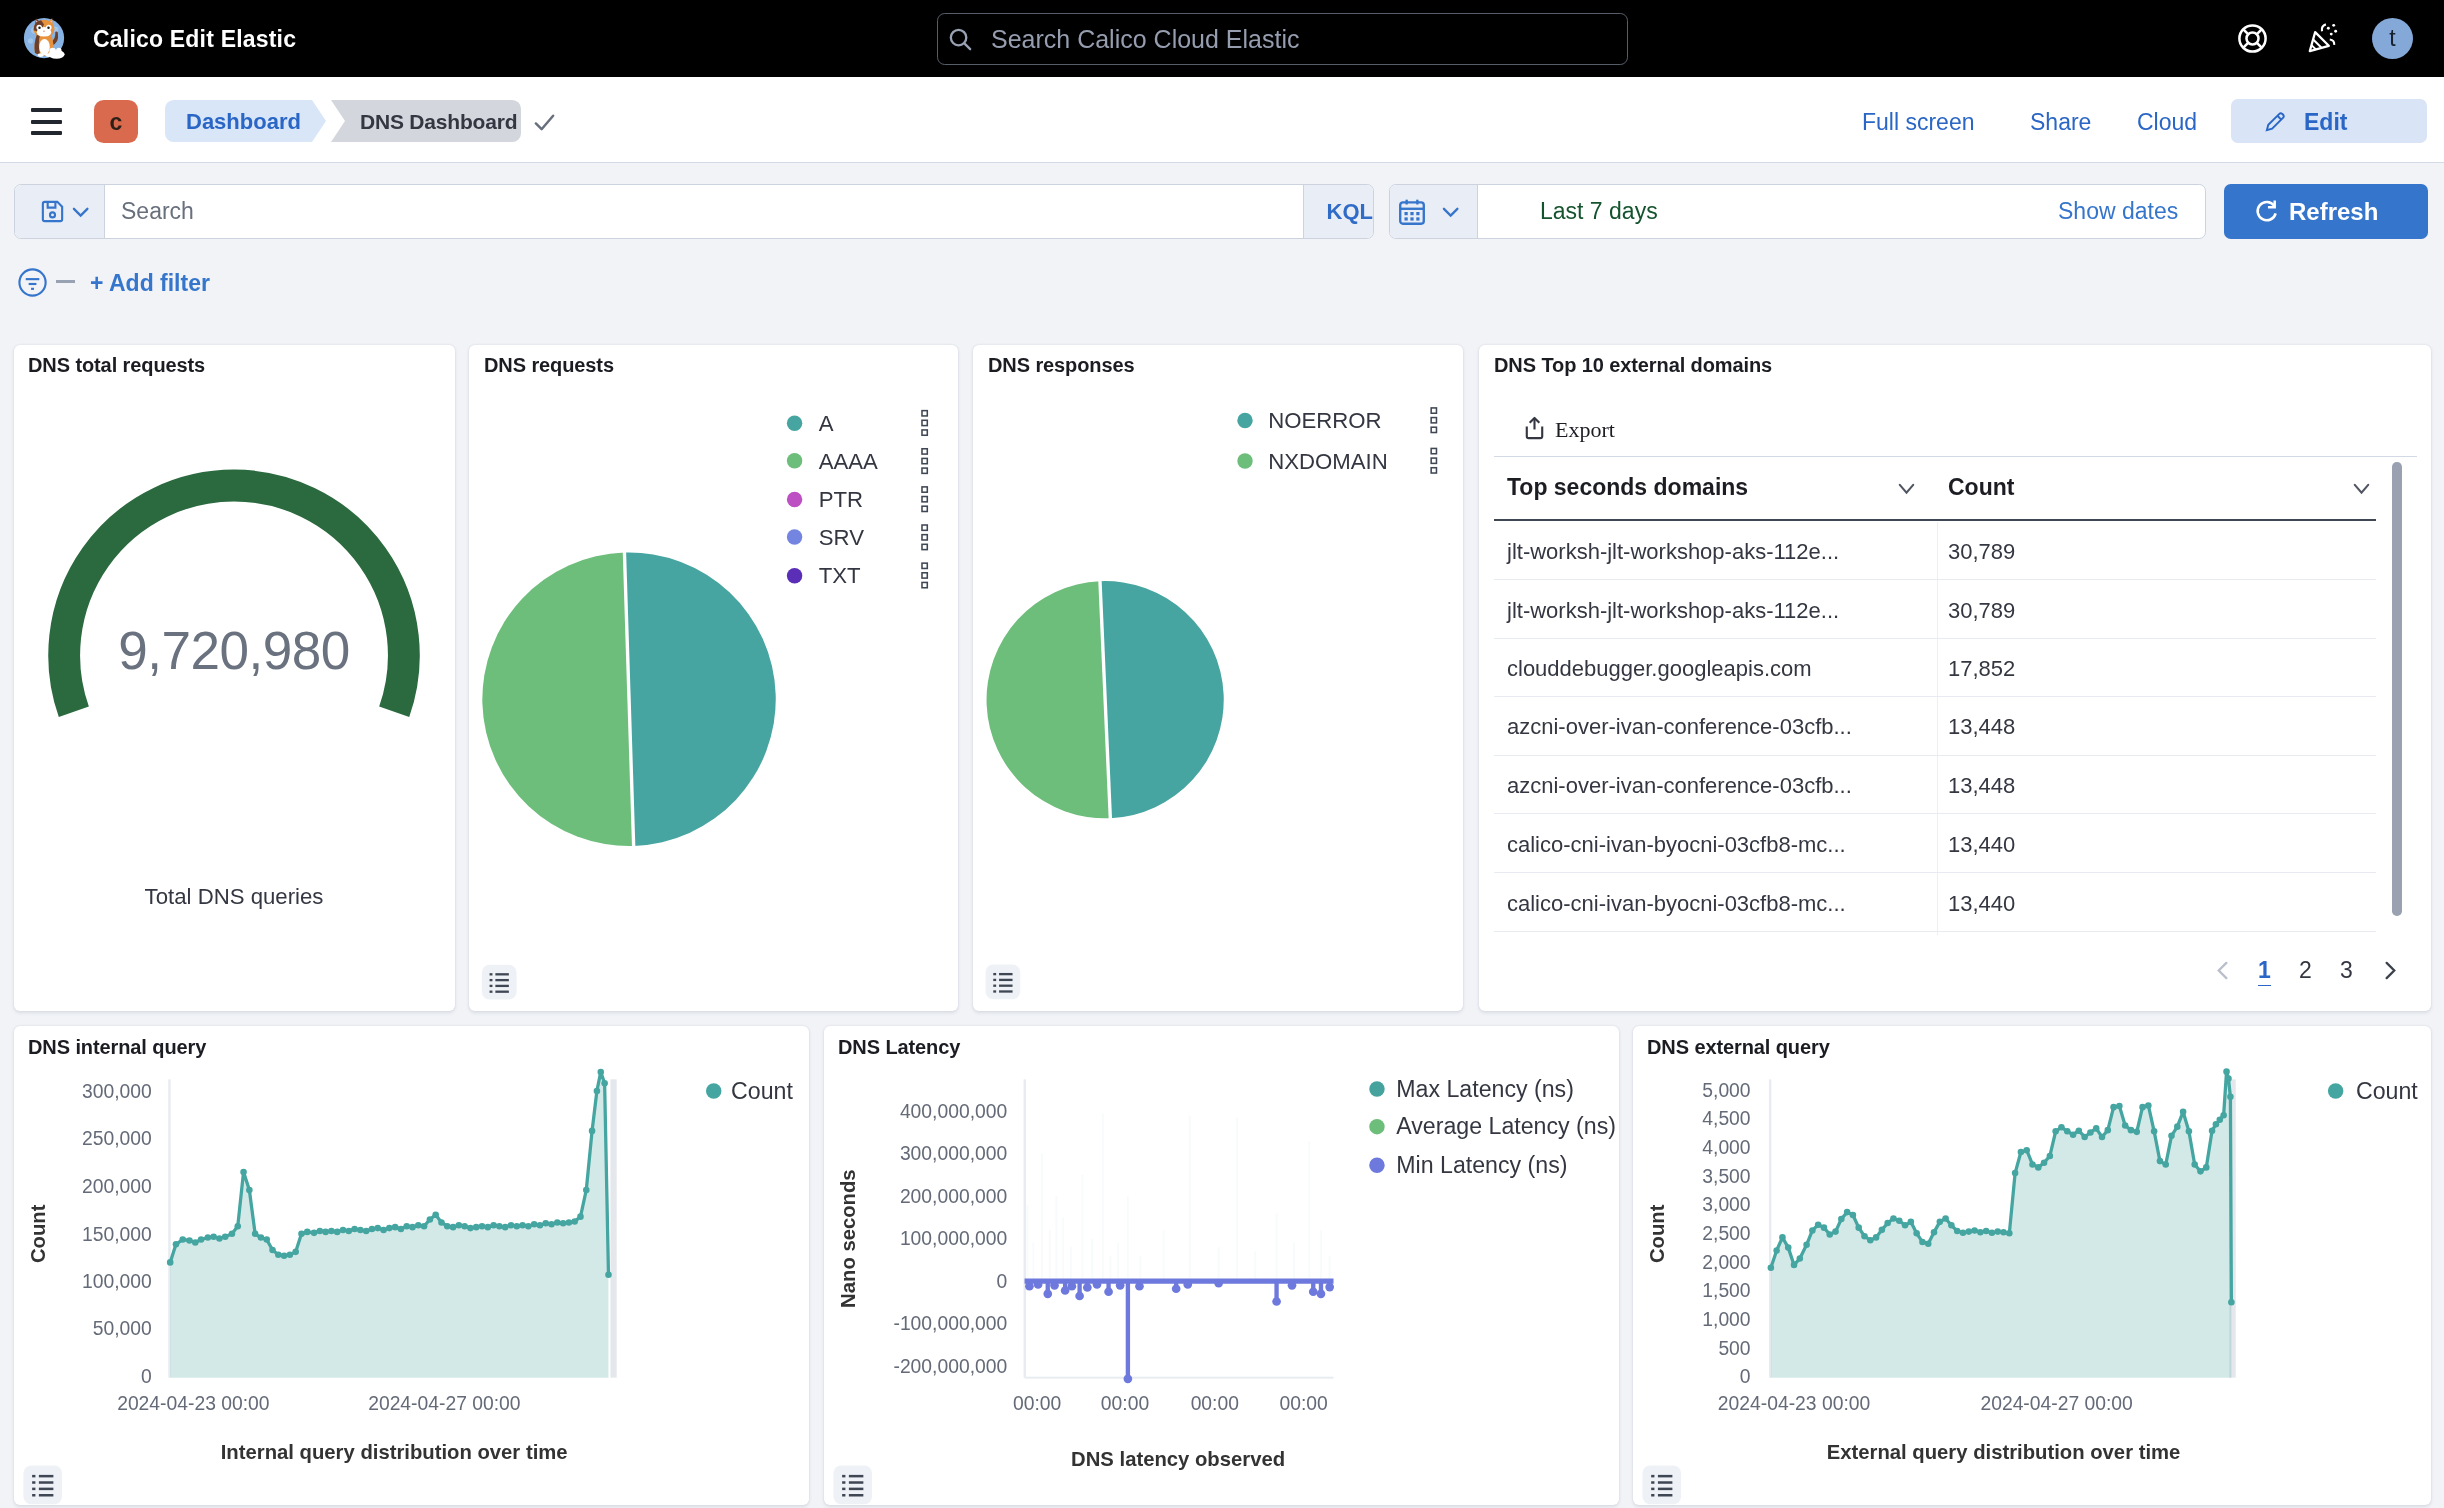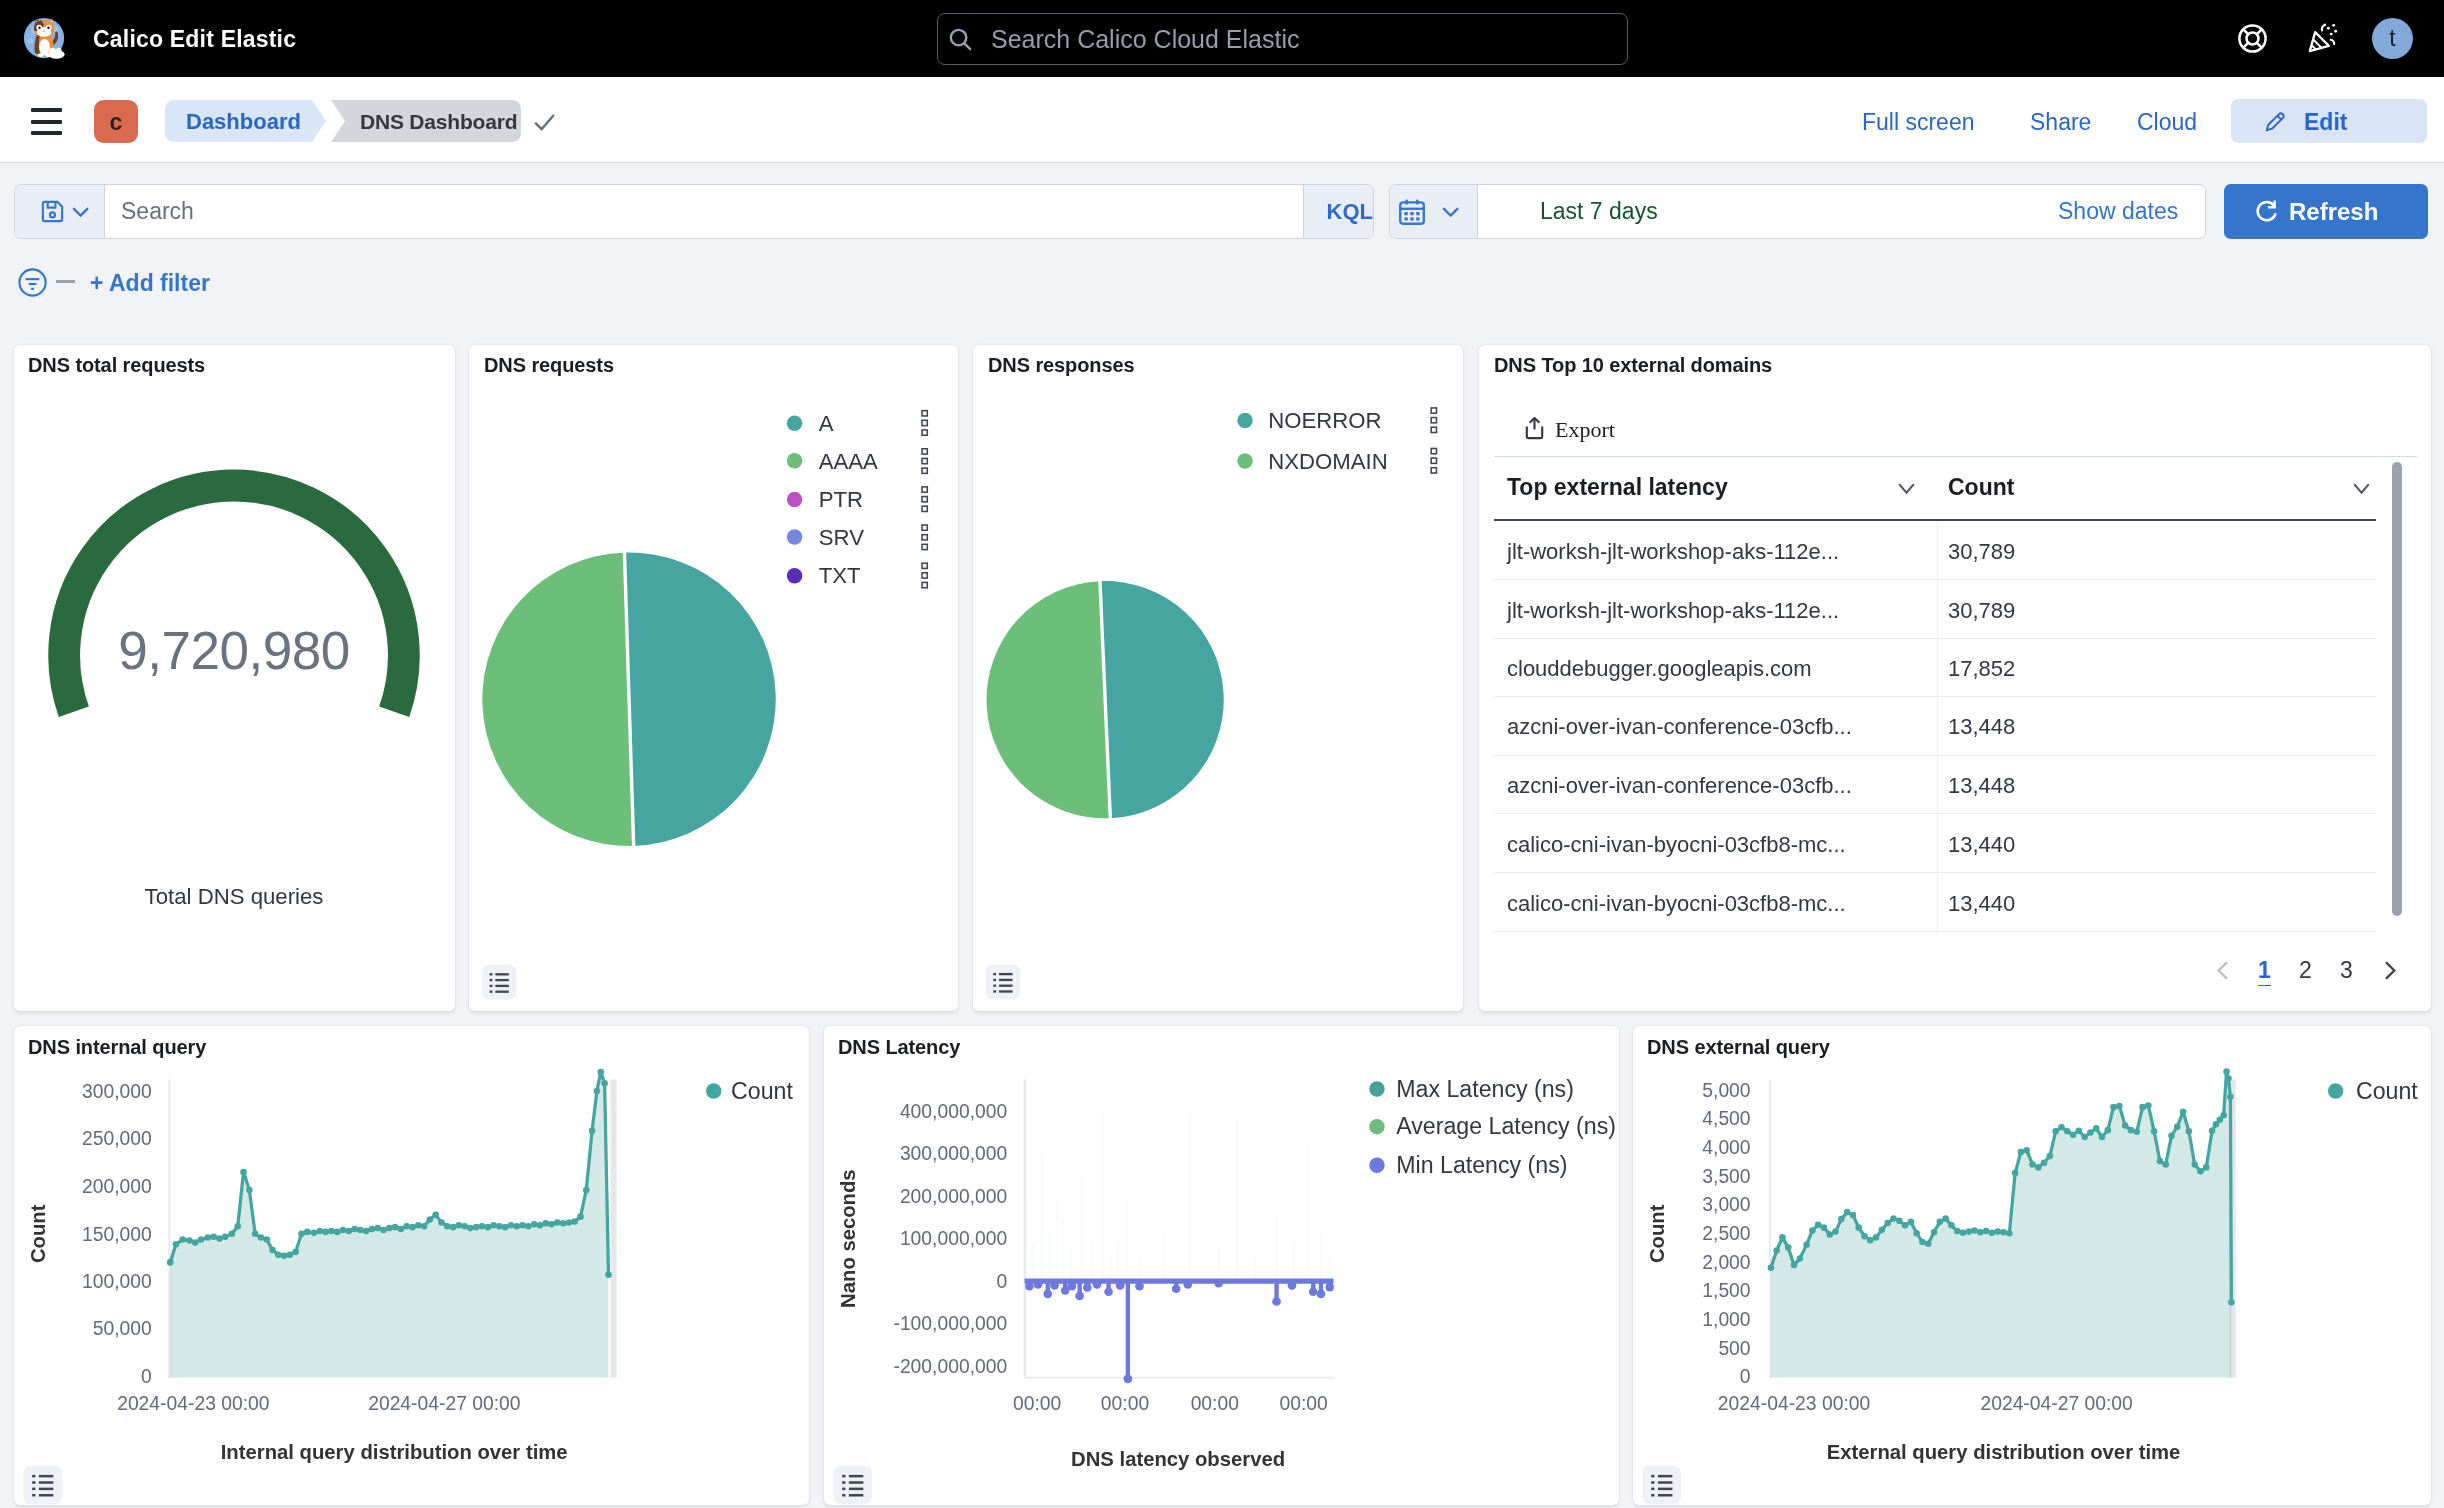--- a/index.html
+++ b/index.html
@@ -243,21 +243,21 @@
 <div class="panel" style="left:1479px;top:345px;width:952px;height:666px;"></div>
 <div class="ptitle" style="left:1494px;top:354px;">DNS Top 10 external domains</div>
 
 <svg class="abs" style="left:1521px;top:415px;" width="27" height="27" viewBox="0 0 28 28">
   <path d="M6 12 L6 22 Q6 24 8 24 L20 24 Q22 24 22 22 L22 12" fill="none" stroke="#343741" stroke-width="2.2"></path>
   <line x1="14" y1="3.5" x2="14" y2="15" stroke="#343741" stroke-width="2.2"></line>
   <path d="M9 8 L14 3 L19 8" fill="none" stroke="#343741" stroke-width="2.2" stroke-linejoin="round"></path>
 </svg>
 <div class="abs" style="left:1555px;top:417px;font-size:22px;color:#1d1e24;font-family:Liberation Serif, serif;">Export</div>
 <div class="abs" style="left:1494px;top:456px;width:923px;height:1px;background:#d3dae6;"></div>
-<div class="abs" style="left:1507px;top:474px;font-size:23px;font-weight:700;color:#1b1d23;">Top external latency</div>
+<div class="abs" style="left:1507px;top:474px;font-size:23px;font-weight:700;color:#1b1d23;">Top seconds domains</div>
 <svg class="abs" style="left:1895px;top:481px;" width="23" height="17.4" viewBox="0 0 24 18">
     <path d="M5 4 L12 12 L19 4" fill="none" stroke="#505561" stroke-width="2.2" stroke-linecap="round"></path>
   </svg>
 <div class="abs" style="left:1948px;top:474px;font-size:23px;font-weight:700;color:#1b1d23;">Count</div>
 <svg class="abs" style="left:2350px;top:481px;" width="23" height="17.4" viewBox="0 0 24 18">
     <path d="M5 4 L12 12 L19 4" fill="none" stroke="#505561" stroke-width="2.2" stroke-linecap="round"></path>
   </svg>
 <div class="abs" style="left:1494px;top:519px;width:882px;height:2.4px;background:#404754;"></div>
 <div class="abs" style="left:1937px;top:522px;width:1px;height:413px;background:#edeff3;"></div>
 <div class="abs" style="left:1507px;top:539px;font-size:22px;color:#343741;">jlt-worksh-jlt-workshop-aks-112e...</div>

